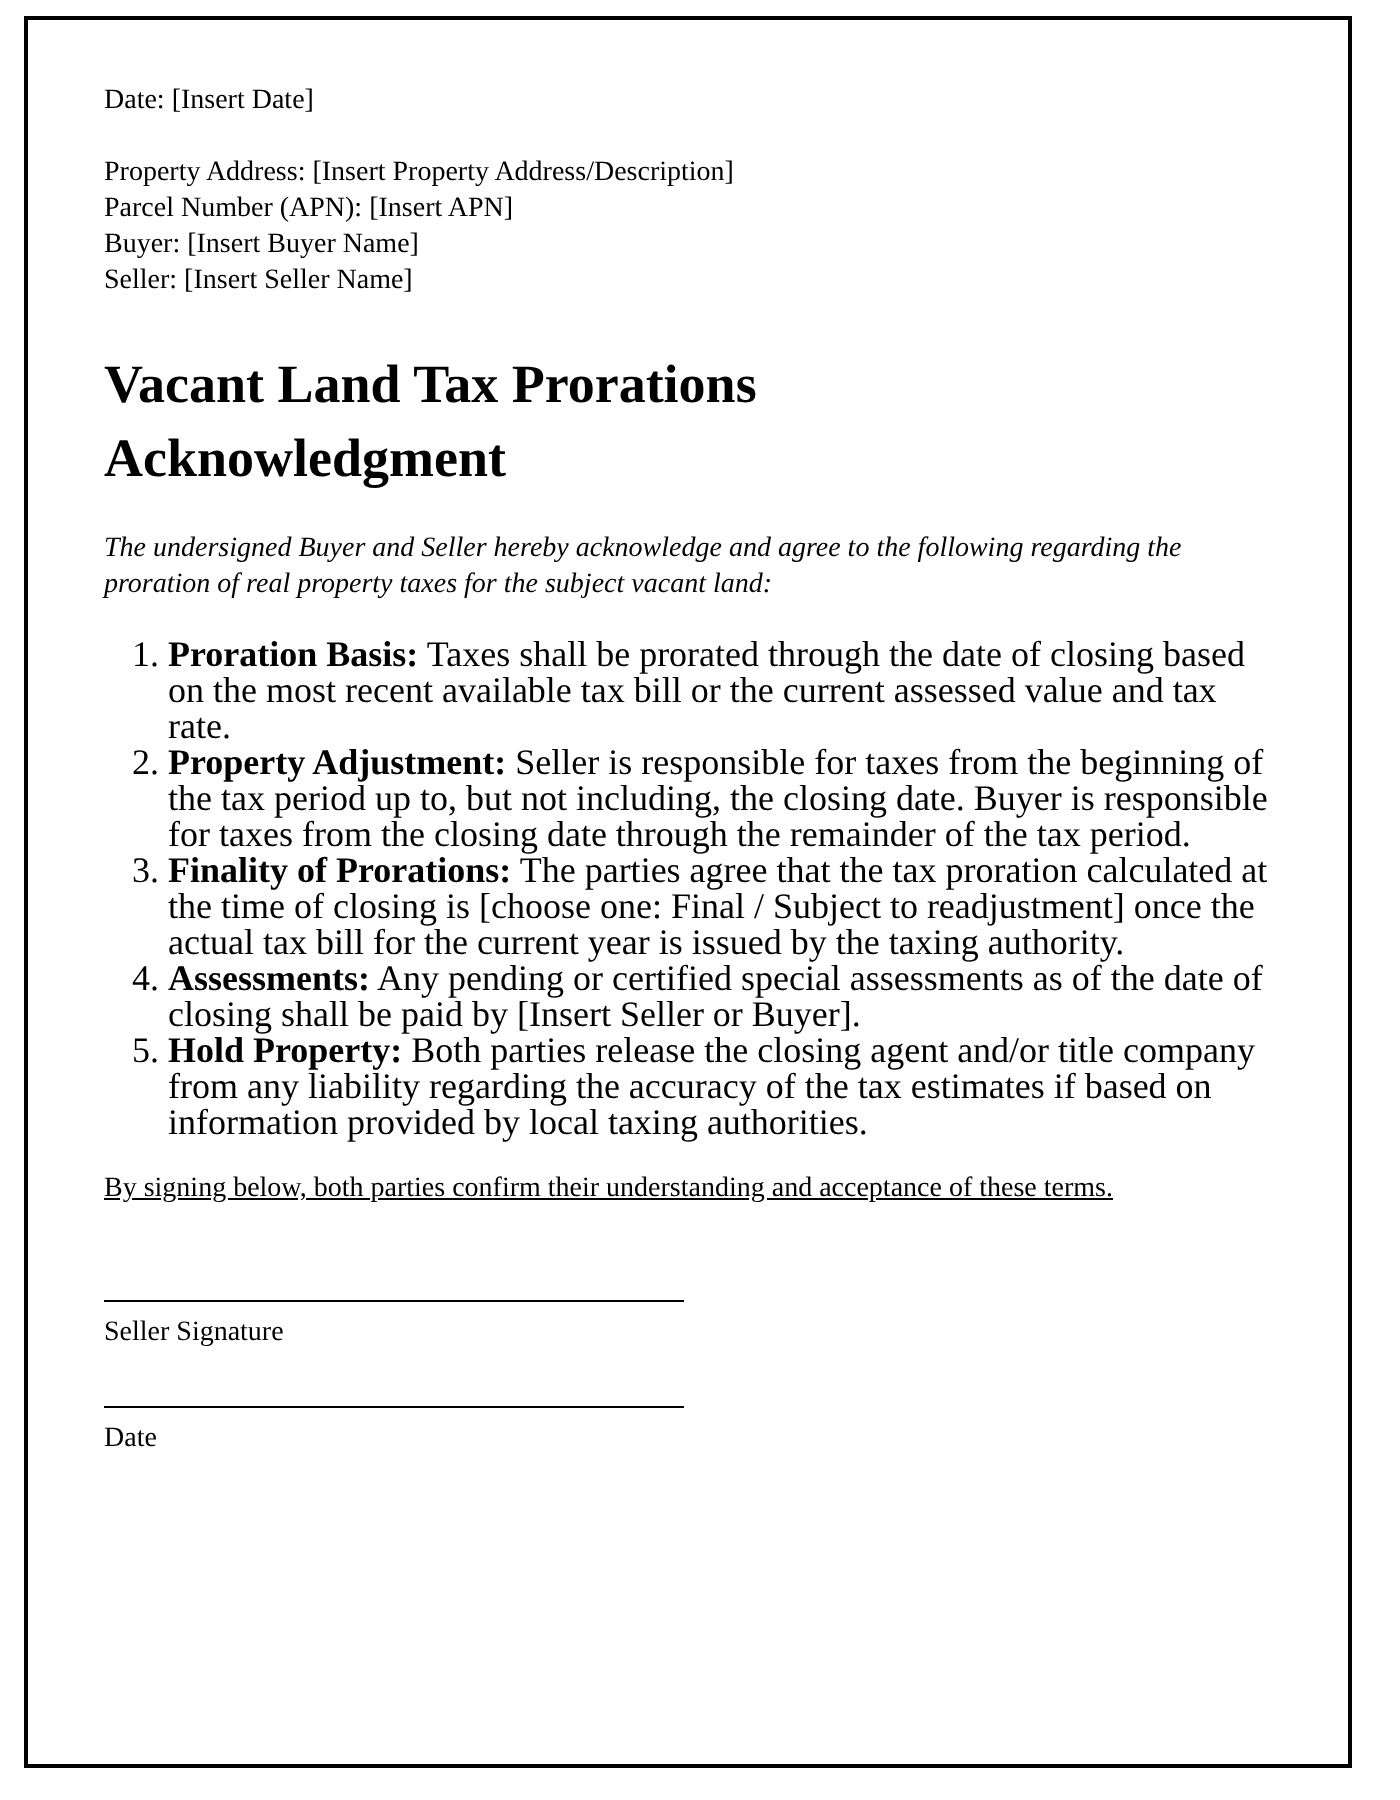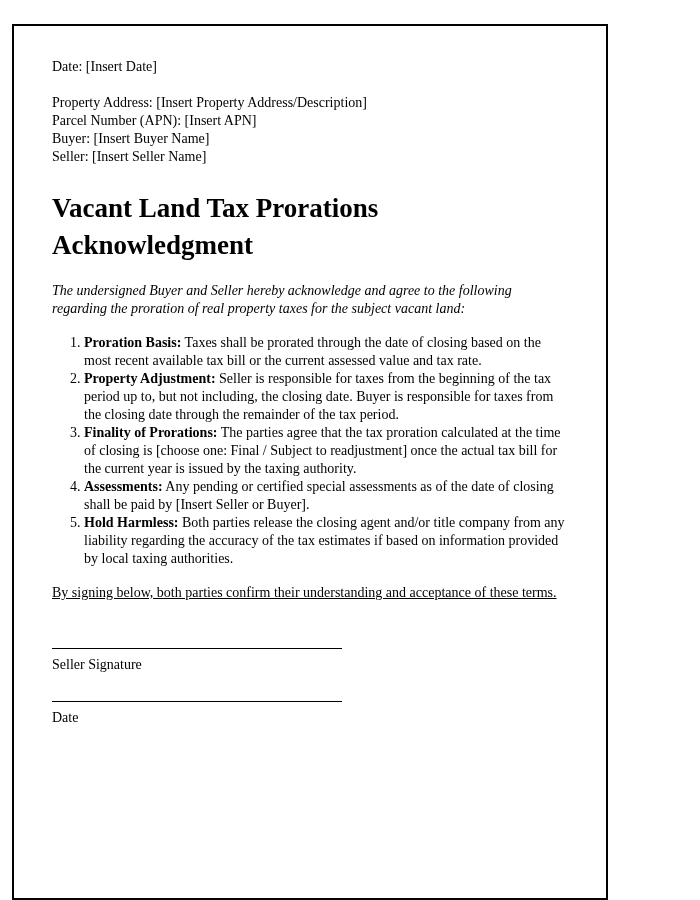--- a/index.html
+++ b/index.html
@@ -11,27 +11,26 @@
     position: relative;
     width: 700px;
     height: 900px;
     font-family: "Liberation Serif", serif;
     color: #000000;
   }
   .page {
     position: absolute;
     left: 12px;
     top: 8px;
-    width: 596px;
+    width: 664px;
     height: 876px;
     box-sizing: border-box;
     border: 2px solid #000000;
     padding: 32px 38px;
     overflow: hidden;
-    margin-top: 16px;
   }
   .line, p {
     font-size: 14px;
     line-height: 18px;
     margin: 0;
   }
   .date-line {
     margin-bottom: 18px;
   }
   .addr-block {
@@ -45,21 +44,21 @@
     max-width: 470px;
   }
   p.intro {
     margin-bottom: 16px;
     max-width: 560px;
     font-style: italic;
   }
   ol.terms {
     margin: 16px 0 16px 0;
     padding-left: 32px;
-    font-size: 14px;
+    font-size: 18px;
     line-height: 18px;
     max-width: 560px;
   }
   ol.terms li {
     margin: 0;
     padding: 0;
   }
   .b {
     font-weight: bold;
   }
@@ -98,21 +97,21 @@
 
   <h1 class="doc-title">Vacant Land Tax Prorations Acknowledgment</h1>
 
   <p class="intro">The undersigned Buyer and Seller hereby acknowledge and agree to the following regarding the proration of real property taxes for the subject vacant land:</p>
 
   <ol class="terms">
     <li><span class="b">Proration Basis:</span> <span>Taxes shall be prorated through the date of closing based on the most recent available tax bill or the current assessed value and tax rate.</span></li>
     <li><span class="b">Property Adjustment:</span> <span>Seller is responsible for taxes from the beginning of the tax period up to, but not including, the closing date. Buyer is responsible for taxes from the closing date through the remainder of the tax period.</span></li>
     <li><span class="b">Finality of Prorations:</span> <span>The parties agree that the tax proration calculated at the time of closing is [choose one: Final / Subject to readjustment] once the actual tax bill for the current year is issued by the taxing authority.</span></li>
     <li><span class="b">Assessments:</span> <span>Any pending or certified special assessments as of the date of closing shall be paid by [Insert Seller or Buyer].</span></li>
-    <li><span class="b">Hold Harmless:</span> <span>Both parties release the closing agent and/or title company from any liability regarding the accuracy of the tax estimates if based on information provided by local taxing authorities.</span></li>
+    <li><span class="b">Hold Property:</span> <span>Both parties release the closing agent and/or title company from any liability regarding the accuracy of the tax estimates if based on information provided by local taxing authorities.</span></li>
   </ol>
 
   <p class="closing">By signing below, both parties confirm their understanding and acceptance of these terms.</p>
 
   <div class="sig-block">
     <div class="sig-line"></div>
     <div class="sig-label">Seller Signature</div>
   </div>
 
 

